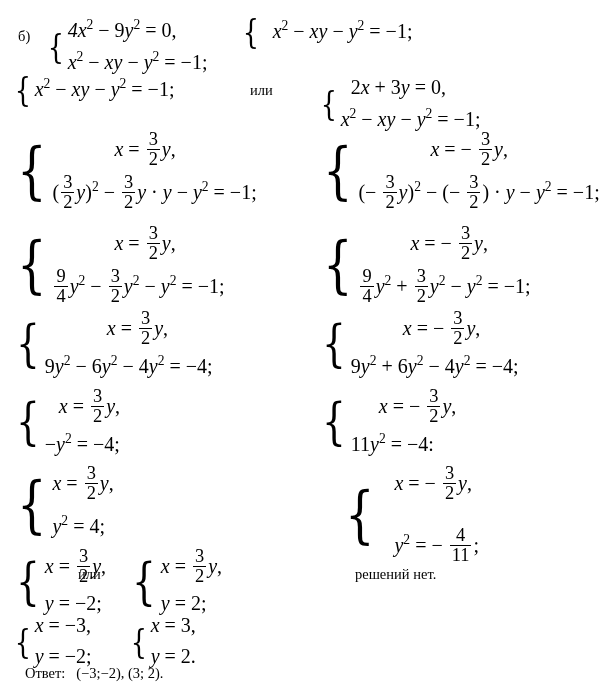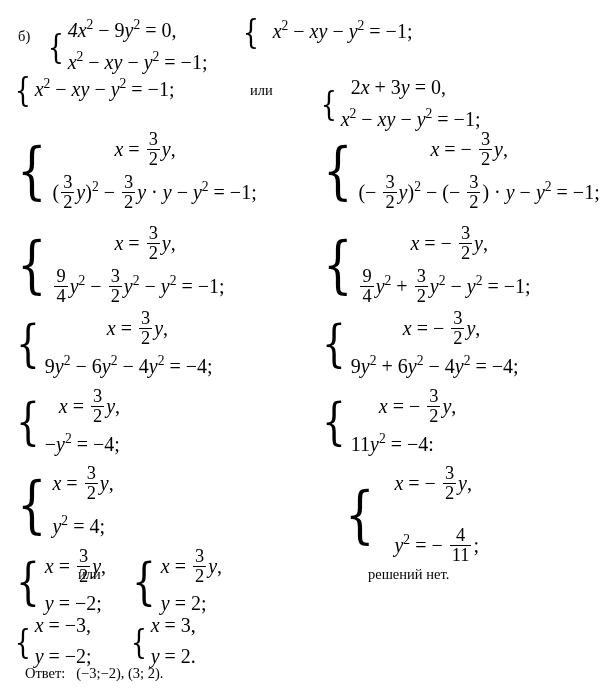--- a/index.html
+++ b/index.html
@@ -211,21 +211,21 @@
   <div class="lbl" style="left:78px; top:566px;">или</div>
 
   <div class="sys" style="left:128px; top:545px;">
     <span class="brace tall">{</span>
     <span class="rows">
       <span class="row big"><span class="mi">x</span> = <span class="frac"><span class="num">3</span><span class="den">2</span></span><span class="mi">y</span>,</span>
       <span class="row"><span class="mi">y</span> = 2;</span>
     </span>
   </div>
 
-  <div class="lbl" style="left:368px; top:566px;">решений нет.</div>
+  <div class="lbl" style="left:355px; top:566px;">решений нет.</div>
 
   <div class="sys" style="left:12px; top:610px;">
     <span class="brace">{</span>
     <span class="rows">
       <span class="row"><span class="mi">x</span> = −3,</span>
       <span class="row"><span class="mi">y</span> = −2;</span>
     </span>
   </div>
 
   <div class="sys" style="left:128px; top:610px;">

